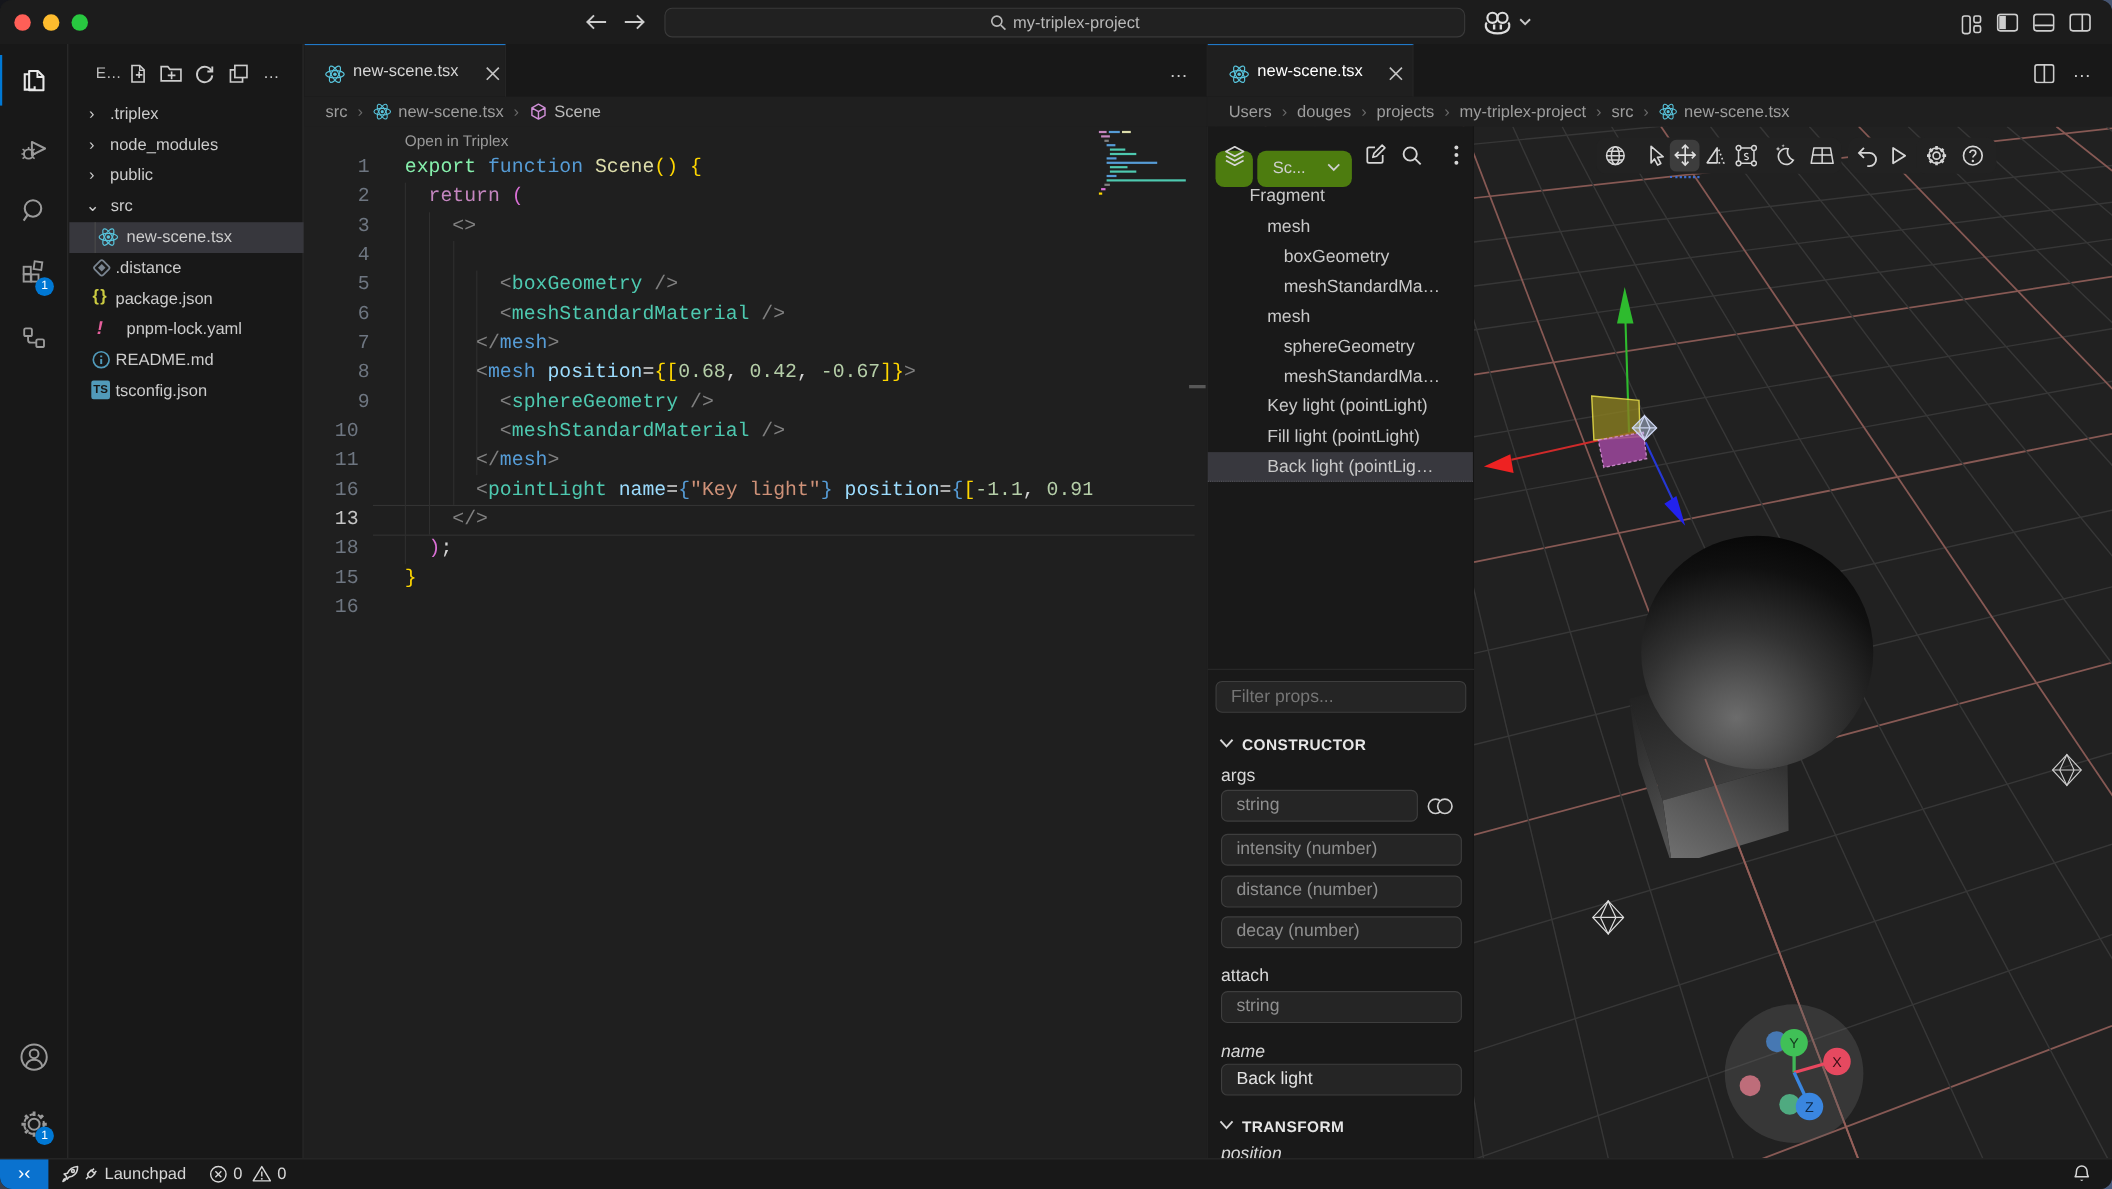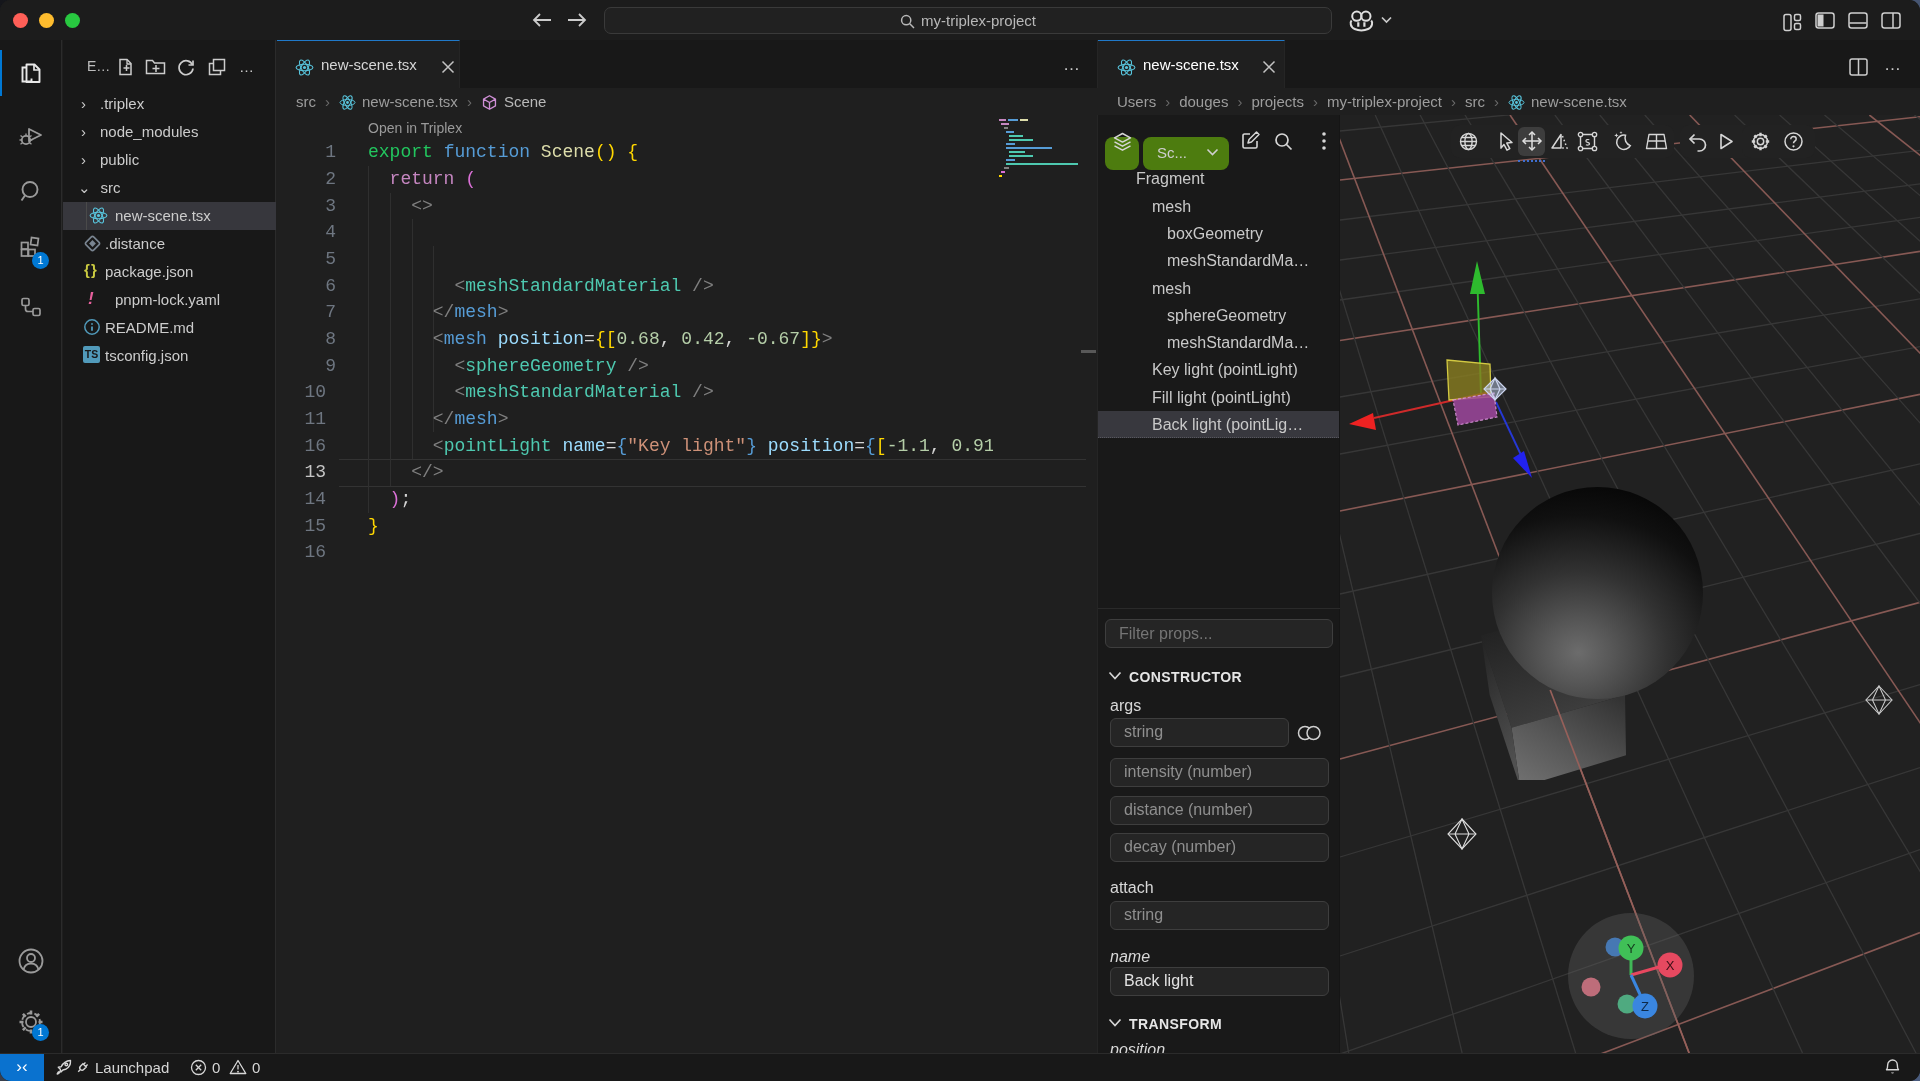--- a/index.html
+++ b/index.html
@@ -200,26 +200,27 @@
 <div class="lnum" style="left:276px;top:219px">4</div>
 <div class="lnum" style="left:276px;top:246px">5</div>
 <div class="lnum" style="left:276px;top:273px">6</div>
 <div class="lnum" style="left:276px;top:299px">7</div>
 <div class="lnum" style="left:276px;top:326px">8</div>
 <div class="lnum" style="left:276px;top:353px">9</div>
 <div class="lnum" style="left:266px;top:379px">10</div>
 <div class="lnum" style="left:266px;top:406px">11</div>
 <div class="lnum" style="left:266px;top:433px">16</div>
 <div class="lnum" style="left:266px;top:459px;color:#c6c6c6">13</div>
-<div class="lnum" style="left:266px;top:486px">14</div>
+<div class="lnum" style="left:266px;top:486px">18</div>
 <div class="lnum" style="left:266px;top:513px">15</div>
 <div class="lnum" style="left:266px;top:539px">16</div>
-<div class="codeline" style="left:368px;top:139px"><span style="color:#22c55e">export</span> <span style="color:#569cd6">function</span> <span style="color:#dcdcaa">Scene</span><span style="color:#ffd700">() {</span></div>
+<div class="codeline" style="left:368px;top:139px"><span style="color:#86efac">export</span> <span style="color:#569cd6">function</span> <span style="color:#dcdcaa">Scene</span><span style="color:#ffd700">() {</span></div>
 <div class="codeline" style="left:368px;top:166px">  <span style="color:#c586c0">return</span> <span style="color:#da70d6">(</span></div>
 <div class="codeline" style="left:368px;top:193px">    <span style="color:#808080">&lt;&gt;</span></div>
+<div class="codeline" style="left:368px;top:246px">        <span style="color:#808080">&lt;</span><span style="color:#4ec9b0">boxGeometry</span> <span style="color:#808080">/&gt;</span></div>
 <div class="codeline" style="left:368px;top:273px">        <span style="color:#808080">&lt;</span><span style="color:#4ec9b0">meshStandardMaterial</span> <span style="color:#808080">/&gt;</span></div>
 <div class="codeline" style="left:368px;top:299px">      <span style="color:#808080">&lt;/</span><span style="color:#569cd6">mesh</span><span style="color:#808080">&gt;</span></div>
 <div class="codeline" style="left:368px;top:326px">      <span style="color:#808080">&lt;</span><span style="color:#569cd6">mesh</span> <span style="color:#9cdcfe">position</span><span style="color:#d4d4d4">=</span><span style="color:#ffd700">{[</span><span style="color:#b5cea8">0.68</span><span style="color:#d4d4d4">, </span><span style="color:#b5cea8">0.42</span><span style="color:#d4d4d4">, </span><span style="color:#b5cea8">-0.67</span><span style="color:#ffd700">]}</span><span style="color:#808080">&gt;</span></div>
 <div class="codeline" style="left:368px;top:353px">        <span style="color:#808080">&lt;</span><span style="color:#4ec9b0">sphereGeometry</span> <span style="color:#808080">/&gt;</span></div>
 <div class="codeline" style="left:368px;top:379px">        <span style="color:#808080">&lt;</span><span style="color:#4ec9b0">meshStandardMaterial</span> <span style="color:#808080">/&gt;</span></div>
 <div class="codeline" style="left:368px;top:406px">      <span style="color:#808080">&lt;/</span><span style="color:#569cd6">mesh</span><span style="color:#808080">&gt;</span></div>
 <div class="codeline" style="left:368px;top:433px">      <span style="color:#808080">&lt;</span><span style="color:#4ec9b0">pointLight</span> <span style="color:#9cdcfe">name</span><span style="color:#d4d4d4">=</span><span style="color:#569cd6">{</span><span style="color:#ce9178">"Key light"</span><span style="color:#569cd6">}</span> <span style="color:#9cdcfe">position</span><span style="color:#d4d4d4">=</span><span style="color:#569cd6">{</span><span style="color:#ffd700">[</span><span style="color:#b5cea8">-1.1</span><span style="color:#d4d4d4">, </span><span style="color:#b5cea8">0.91</span></div>
 <div class="codeline" style="left:368px;top:459px">    <span style="color:#808080">&lt;/&gt;</span></div>
 <div class="codeline" style="left:368px;top:486px">  <span style="color:#da70d6">)</span><span style="color:#d4d4d4">;</span></div>
 <div class="codeline" style="left:368px;top:513px"><span style="color:#ffd700">}</span></div>

